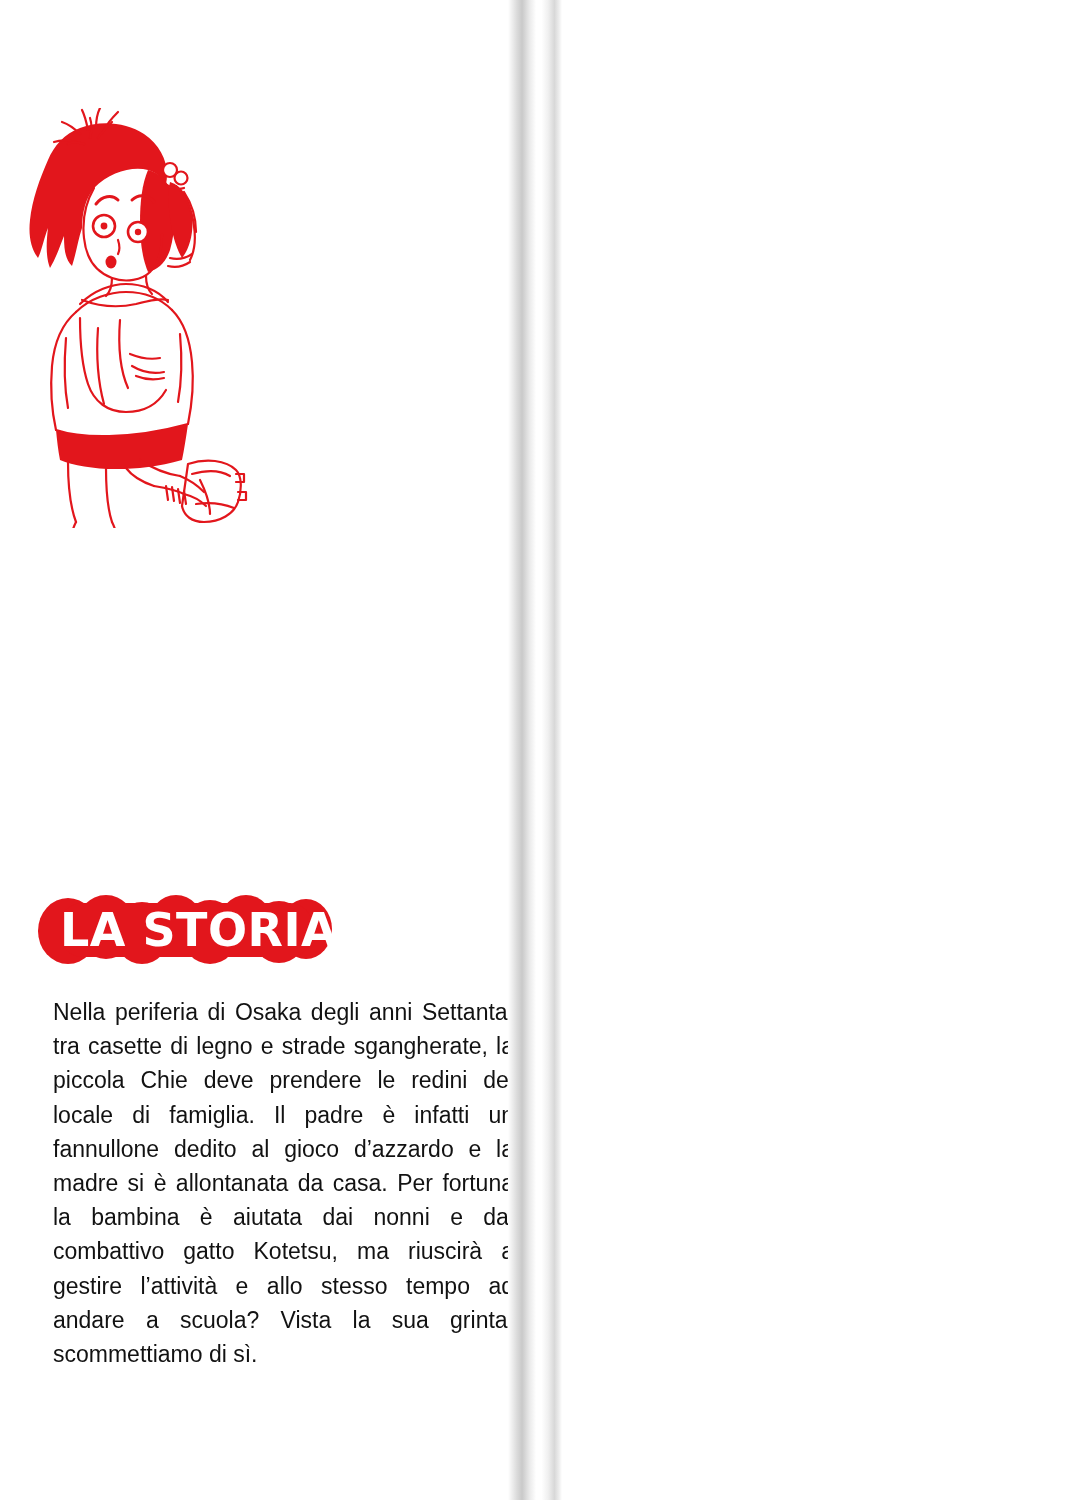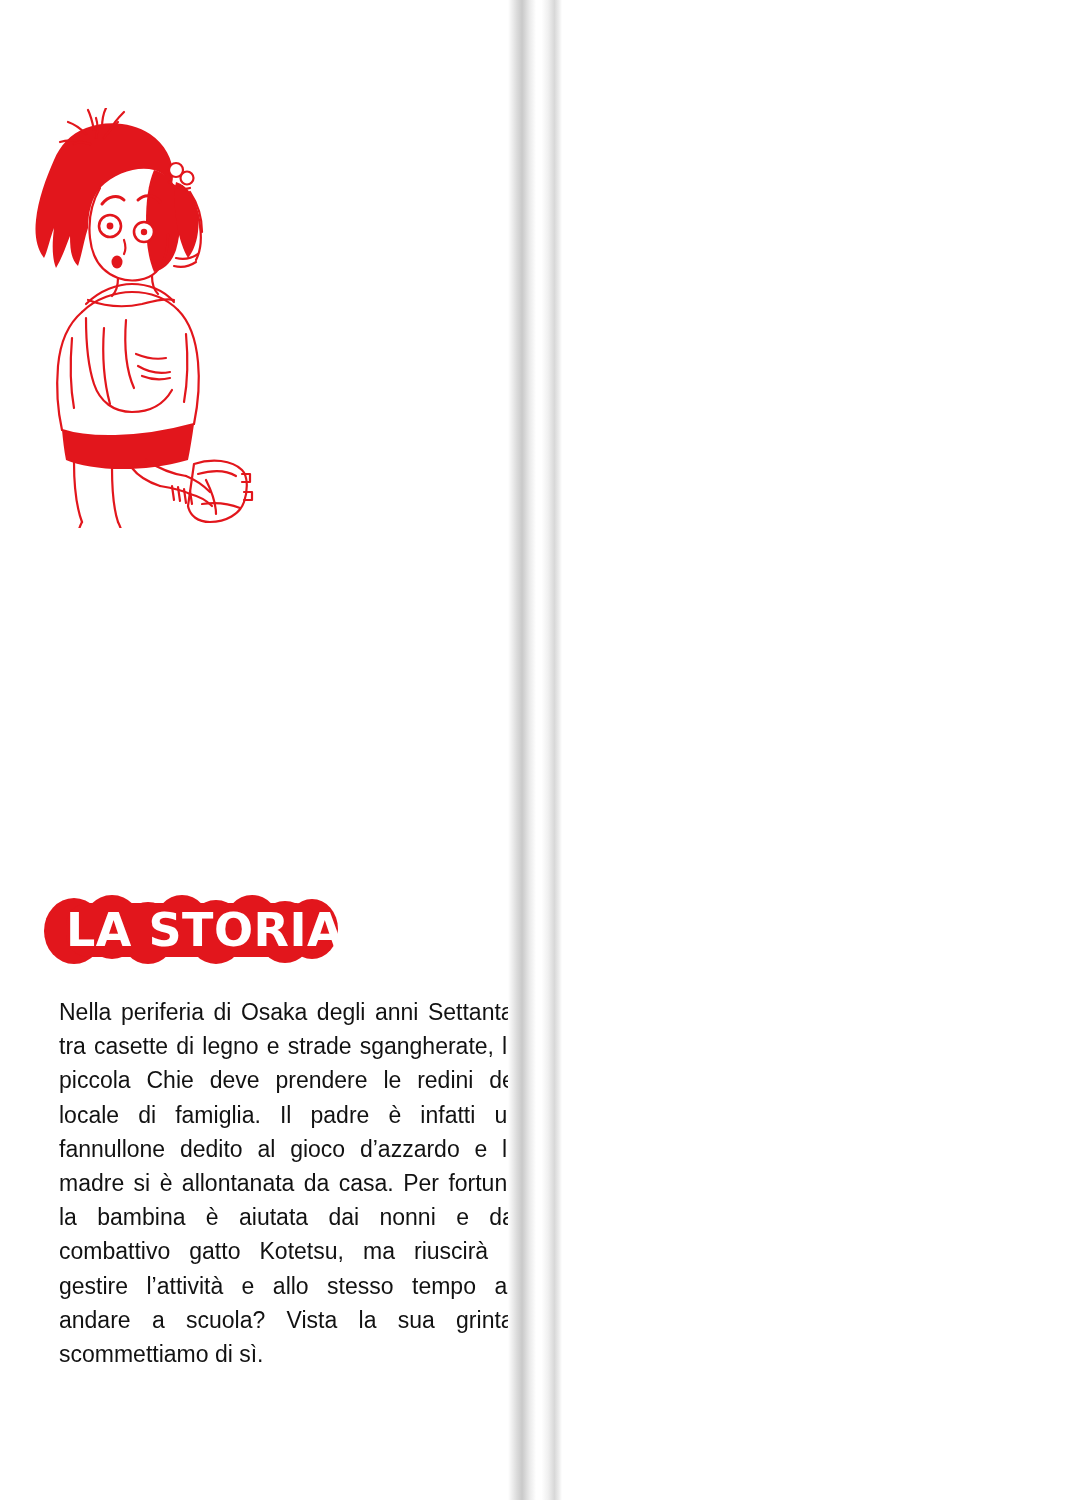--- a/index.html
+++ b/index.html
@@ -16,21 +16,21 @@
   
   .spine{
     position:absolute;top:0;bottom:0;left:508px;width:54px;
     background:linear-gradient(to right,
        #ffffff 0%, #f2f2f2 6%, #dcdcdc 16%, #c9c9c9 26%,
        #eaeaea 40%, #ffffff 52%, #ffffff 62%,
        #f0f0f0 74%, #d8d8d8 86%, #efefef 95%, #ffffff 100%);
   }
 
   
-  .col-left{position:absolute;left:18px;top:0;width:508px;height:1100px;}
+  .col-left{position:absolute;left:12px;top:0;width:508px;height:1100px;}
   .col-right{position:absolute;left:562px;top:0;width:512px;height:1500px;}
 
   
   .heading{position:relative;display:inline-block;}
   .heading .blob{position:absolute;left:0;top:0;}
   .heading .htext{
     position:relative;
     font-family:"DejaVu Sans", sans-serif;
     font-weight:bold;
     color:#ffffff;

